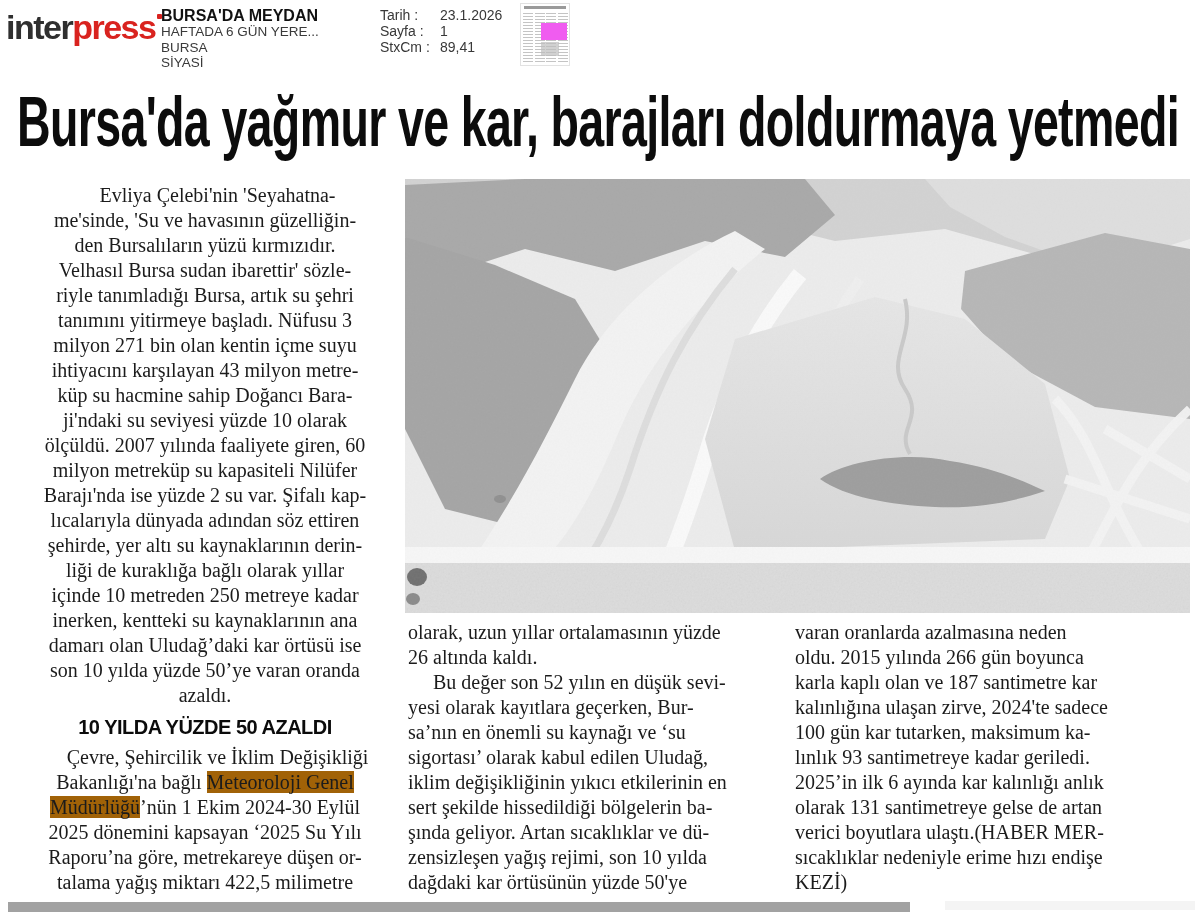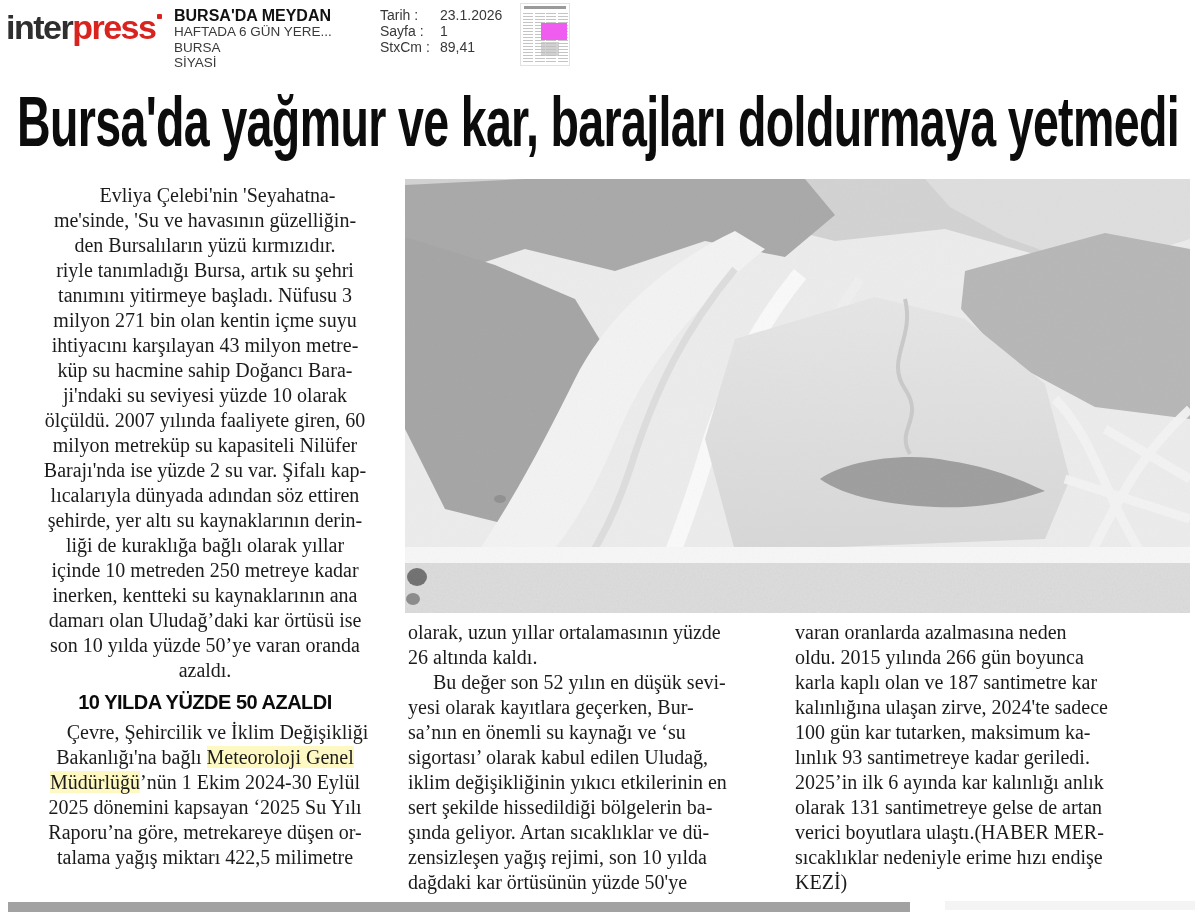--- a/index.html
+++ b/index.html
@@ -6,21 +6,21 @@
   .page{position:relative;width:1195px;height:912px;background:#ffffff;overflow:hidden;
         font-family:"Liberation Sans",sans-serif;text-decoration:underline;}
 
   
   .logo{position:absolute;left:6px;top:8px;font-weight:700;font-size:34px;letter-spacing:-1.5px;
         font-family:"Liberation Sans",sans-serif;}
   .logo .p1{color:#2f2f2f;}
   .logo .p2{color:#d9231f;}
   .logo .rmark{display:inline-block;width:5px;height:5px;background:#d9231f;border-radius:1px;
         vertical-align:top;margin:6px 0 0 2px;}
-  .src{position:absolute;left:161px;top:7px;color:#2e2e2e;margin-left:13px;}
+  .src{position:absolute;left:161px;top:7px;color:#2e2e2e;}
   .src .t{font-weight:700;font-size:16px;color:#111;line-height:17px;}
   .src .s{font-size:13.5px;line-height:15.5px;color:#3a3a3a;}
   .meta{position:absolute;left:380px;top:7px;font-size:14px;color:#383838;line-height:16px;}
   .meta .row{display:flex;align-items:center;}
   .meta .lab{width:60px;}
   .thumb{position:absolute;left:520px;top:3px;width:50px;height:63px;background:#ffffff;
          box-shadow:0 0 0 1px #e2e2e2 inset;}
   .thumb .th-title{position:absolute;left:8%;top:5%;width:84%;height:3px;background:#9a9a9a;}
   .thumb .th-col{position:absolute;top:12%;bottom:6%;width:20%;
          background:repeating-linear-gradient(0deg,#c4c4c4 0 1px,transparent 1px 3px);}
@@ -30,21 +30,21 @@
 
   
   .headline-wrap{position:absolute;left:17px;top:82px;width:1184px;height:84px;}
   .headline-wrap text{font-family:"Liberation Sans",sans-serif;font-weight:700;font-size:70px;
          fill:#0c0c0c;letter-spacing:-1px;}
 
   
   .col{position:absolute;}
   .tl{white-space:pre;font-family:"Liberation Serif",serif;font-size:20px;line-height:25px;
       color:#1b1b1b;}
-  .hl{background:#fef9c3;}
+  .hl{background:#a16207;}
   .subhead{margin:4px 0 3px 0;font-family:"Liberation Sans",sans-serif;font-weight:700;
       font-size:20px;line-height:30px;letter-spacing:-0.5px;color:#0b0b0b;}
 
   
   .photo{position:absolute;left:405px;top:179px;width:785px;height:434px;}
   .photo svg{display:block;}
 
   
   .bar-left{position:absolute;left:8px;top:902px;width:902px;height:10px;background:#a2a2a2;}
   .bar-right{position:absolute;left:945px;top:901px;width:250px;height:9px;background:#f4f4f4;}
@@ -151,20 +151,21 @@
 
       <rect x="0" y="0" width="785" height="434" filter="url(#grain)" opacity="0.16"></rect>
     </svg>
   </div>
 
   <div class="col" style="left:8px;top:183px;width:394px;text-align:center;">
     <div>
         <div class="tl">     Evliya Çelebi'nin 'Seyahatna-</div>
         <div class="tl">me'sinde, 'Su ve havasının güzelliğin-</div>
         <div class="tl">den Bursalıların yüzü kırmızıdır.</div>
+        <div class="tl">Velhasıl Bursa sudan ibarettir' sözle-</div>
         <div class="tl">riyle tanımladığı Bursa, artık su şehri</div>
         <div class="tl">tanımını yitirmeye başladı. Nüfusu 3</div>
         <div class="tl">milyon 271 bin olan kentin içme suyu</div>
         <div class="tl">ihtiyacını karşılayan 43 milyon metre-</div>
         <div class="tl">küp su hacmine sahip Doğancı Bara-</div>
         <div class="tl">ji'ndaki su seviyesi yüzde 10 olarak</div>
         <div class="tl">ölçüldü. 2007 yılında faaliyete giren, 60</div>
         <div class="tl">milyon metreküp su kapasiteli Nilüfer</div>
         <div class="tl">Barajı'nda ise yüzde 2 su var. Şifalı kap-</div>
         <div class="tl">lıcalarıyla dünyada adından söz ettiren</div>

